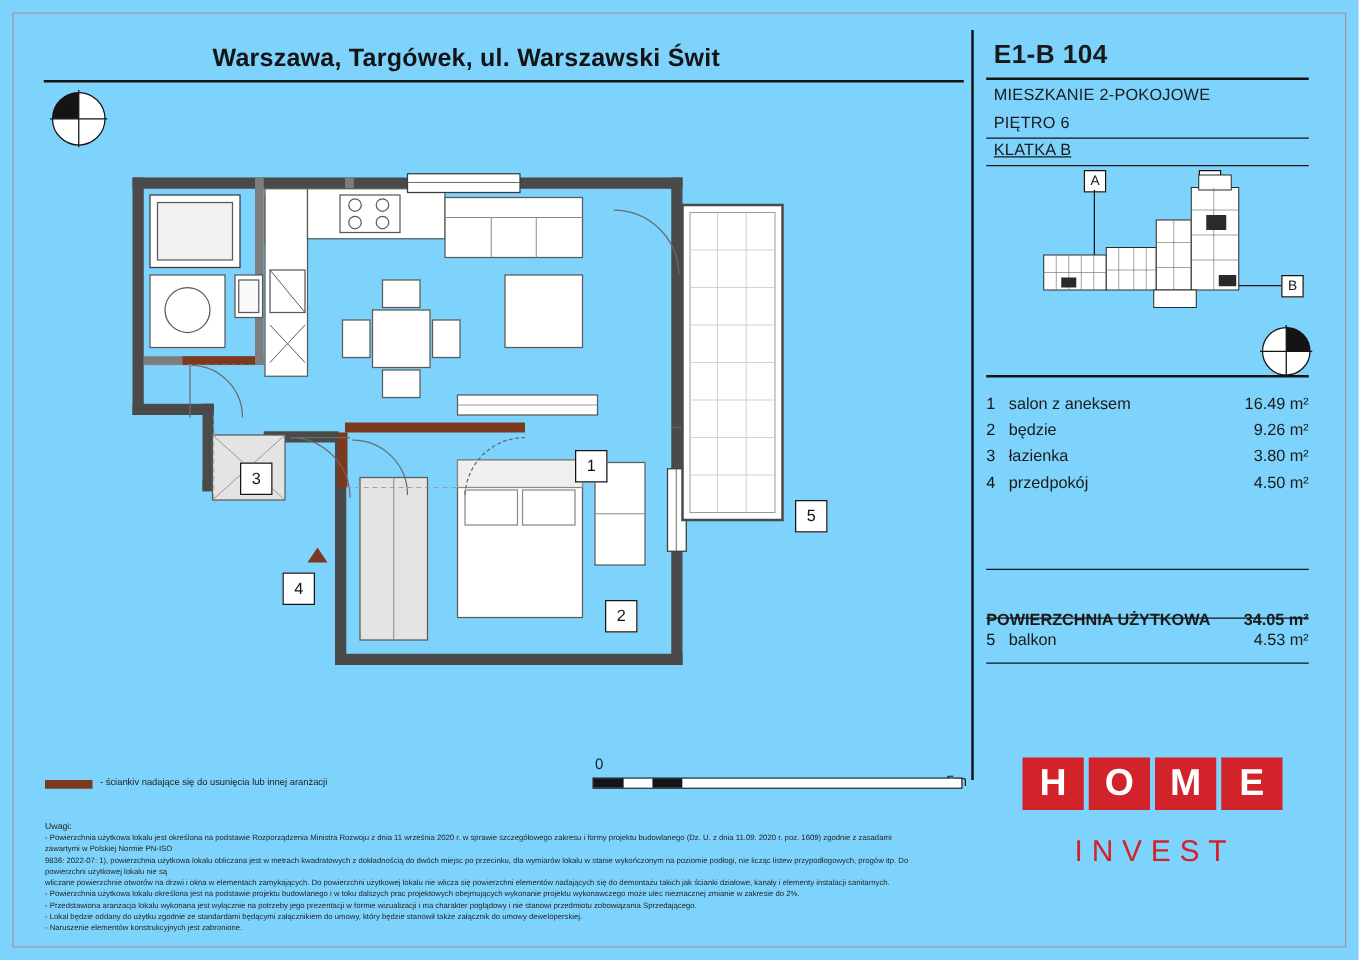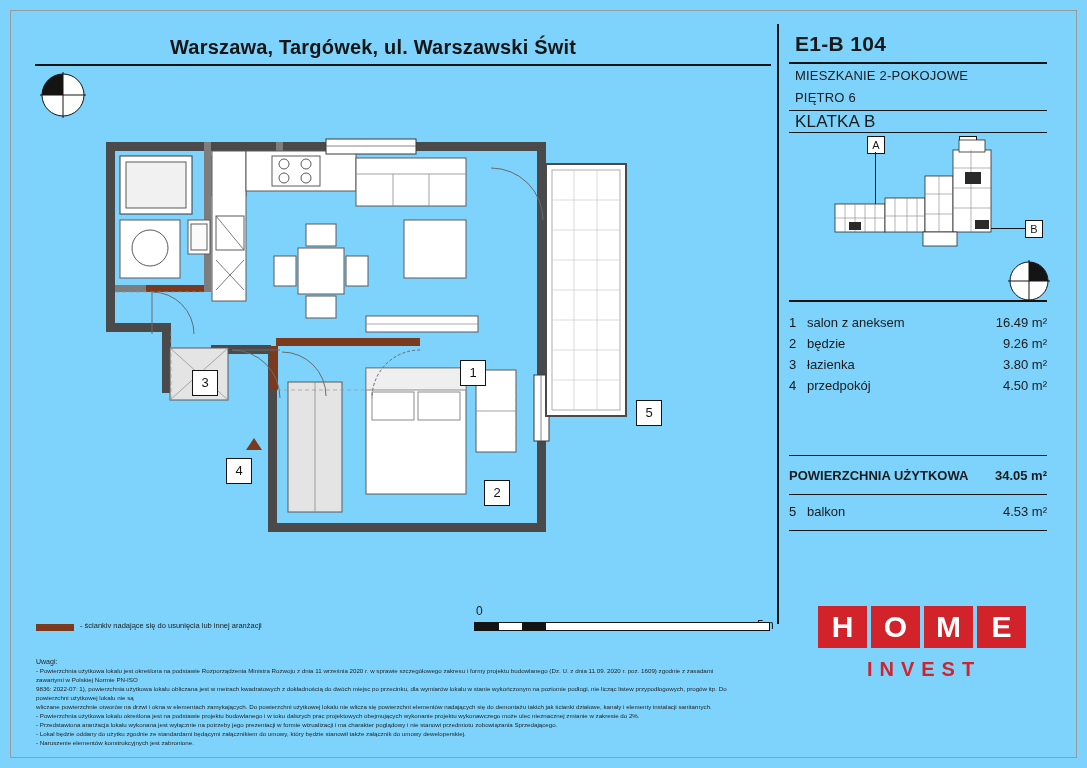--- a/index.html
+++ b/index.html
@@ -108,22 +108,23 @@
     left: 789px;
     top: 110px;
     width: 258px;
     height: 1px;
     background: #141414;
   }
   .sub3 {
     position: absolute;
     left: 795px;
     top: 112px;
-    font-size: 17px;
+    font-size: 13px;
     letter-spacing: 0.2px;
+    text-decoration: underline;
   }
   .sub-rule-2 {
     position: absolute;
     left: 789px;
     top: 132px;
     width: 258px;
     height: 1px;
     background: #141414;
   }
 
@@ -191,21 +192,21 @@
   .total {
     position: absolute;
     left: 789px;
     top: 468px;
     width: 258px;
     display: flex;
     align-items: baseline;
     font-size: 13px;
     font-weight: bold;
   }
-  .total .t-label { flex: 1; }
+  .total .t-label { flex: 1; margin-top: 20px; }
   .panel-rule-c {
     position: absolute;
     left: 789px;
     top: 494px;
     width: 258px;
     height: 1px;
     background: #141414;
   }
   .balcony {
     position: absolute;
@@ -242,24 +243,24 @@
     height: 42px;
     background: #d2232a;
     color: #ffffff;
     font-size: 30px;
     font-weight: bold;
     line-height: 42px;
     text-align: center;
     font-family: "Liberation Sans", sans-serif;
   }
   .logo-invest {
-    margin-top: 10px;
+    margin-top: 20px;
     color: #d2232a;
-    font-size: 20px;
-    font-weight: bold;
+    font-size: 24px;
+    font-weight: normal;
     letter-spacing: 7px;
     text-align: center;
   }
   .contact {
     position: absolute;
     left: 820px;
     top: 696px;
     width: 220px;
     text-align: right;
     font-size: 7.5px;

